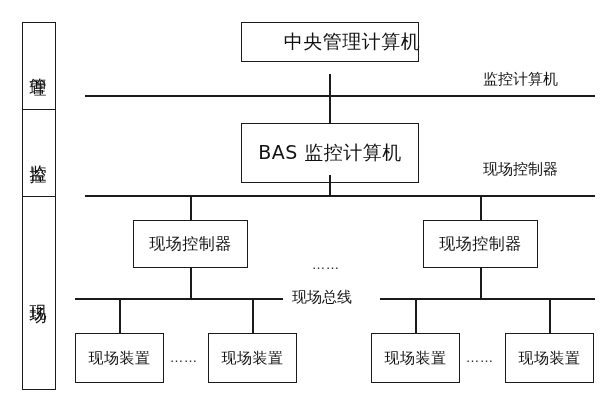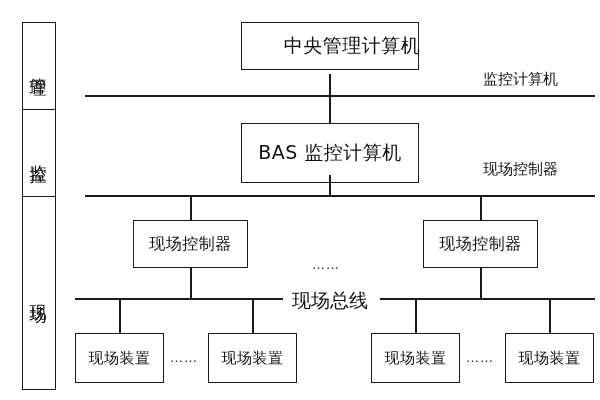--- a/index.html
+++ b/index.html
@@ -64,21 +64,21 @@
     writing-mode: vertical-rl;
     text-orientation: upright;
     letter-spacing: 2px;
     left: 22px;
     width: 34px;
   }
   .side-1 { top: 22px;  height: 88px;  font-size: 17px; }
   .side-2 { top: 109px; height: 88px;  font-size: 17px; }
   .side-3 { top: 196px; height: 194px; font-size: 17px; }
   
-  .box-central  { left: 241px; top: 22px;  width: 178px; height: 48px; font-size: 19px; padding-left: 44px; }
+  .box-central  { left: 241px; top: 22px;  width: 178px; height: 40px; font-size: 19px; padding-left: 44px; }
   .box-bas      { left: 241px; top: 123px; width: 178px; height: 60px; font-size: 19px; }
   .box-ctrl-l   { left: 133px; top: 220px; width: 115px; height: 48px; font-size: 16px; }
   .box-ctrl-r   { left: 423px; top: 220px; width: 115px; height: 48px; font-size: 16px; }
   .box-dev-1    { left: 75px;  top: 333px; width: 89px;  height: 50px; font-size: 15px; }
   .box-dev-2    { left: 208px; top: 333px; width: 89px;  height: 50px; font-size: 15px; }
   .box-dev-3    { left: 371px; top: 333px; width: 89px;  height: 50px; font-size: 15px; }
   .box-dev-4    { left: 505px; top: 333px; width: 89px;  height: 50px; font-size: 15px; }
   
   .bus-mgmt     { left: 85px;  top: 95px;  width: 510px; }
   .bus-ctrl     { left: 85px;  top: 195px; width: 510px; }
@@ -92,21 +92,21 @@
   .v-ctrl-r     { left: 480px; top: 195px; height: 26px; }
   .v-ctrl-l-dn  { left: 190px; top: 268px; height: 31px; }
   .v-ctrl-r-dn  { left: 480px; top: 268px; height: 31px; }
   .v-dev-1      { left: 119px; top: 298px; height: 36px; }
   .v-dev-2      { left: 252px; top: 298px; height: 36px; }
   .v-dev-3      { left: 415px; top: 298px; height: 36px; }
   .v-dev-4      { left: 549px; top: 298px; height: 36px; }
   
   .cap-mgmt-net { left: 483px; top: 70px;  font-size: 15px; }
   .cap-ctrl-bus { left: 483px; top: 160px; font-size: 15px; }
-  .cap-field-bus{ left: 292px; top: 288px; font-size: 19px; text-align: center; }
+  .cap-field-bus{ left: 292px; top: 288px; font-size: 15px; text-align: center; }
   .dots-ctrl    { left: 312px; top: 257px; font-size: 13px; }
   .dots-dev-l   { left: 170px; top: 350px; font-size: 13px; }
   .dots-dev-r   { left: 466px; top: 350px; font-size: 13px; }
 </style>
 </head>
 <body>
 
 <div id="canvas">
 
   <div class="side-cell side-1">

